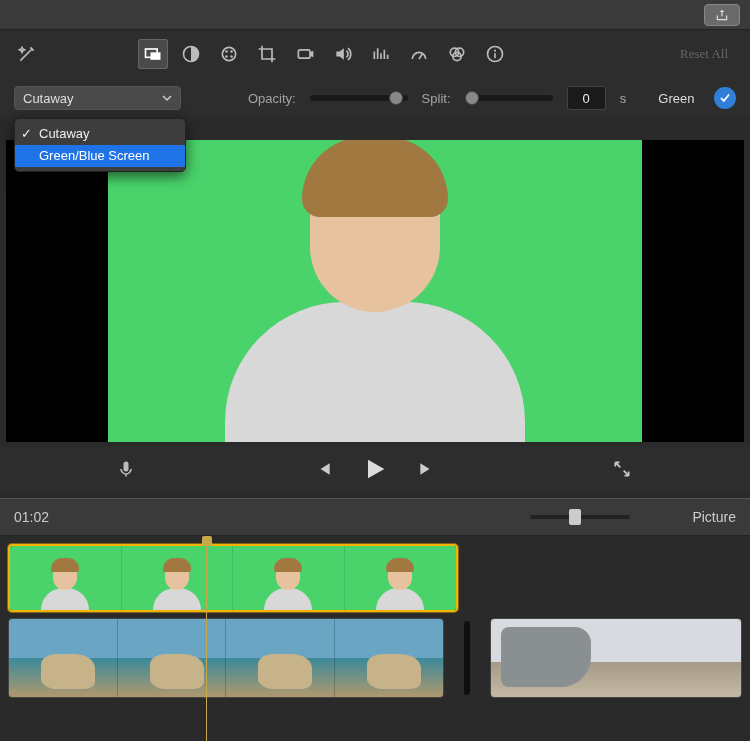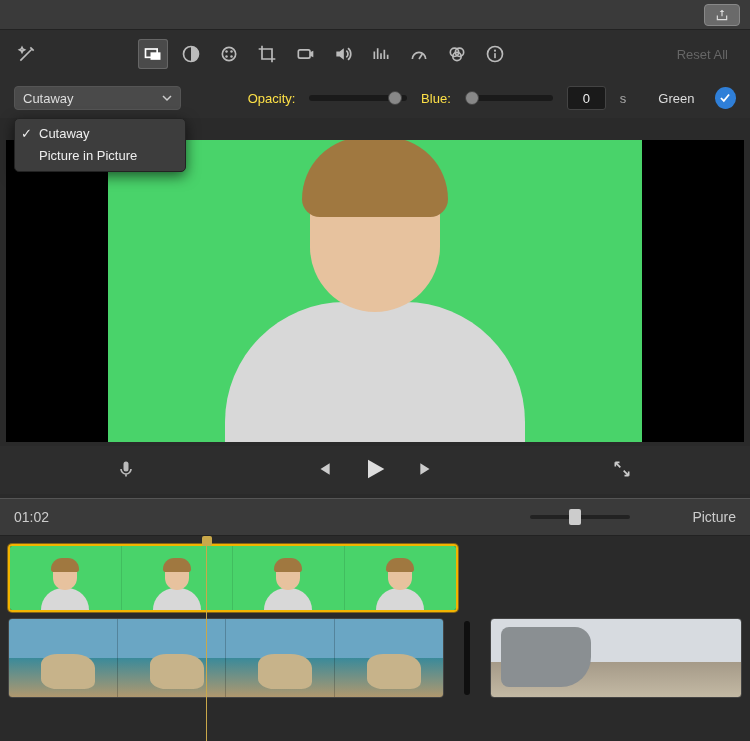--- a/index.html
+++ b/index.html
@@ -44,21 +44,21 @@
   }
   .toolbar .spacer1 { width: 80px; }
   .tool-icon {
     width: 30px; height: 30px;
     display: flex; align-items: center; justify-content: center;
     border-radius: 3px;
     color: #bbb;
   }
   .tool-icon.active { background: #4a4a4a; box-shadow: inset 0 0 0 1px #666; color:#fff; }
   .tool-icon svg { width: 20px; height: 20px; }
-  .reset-all { margin-left: auto; color: #666; font-size: 13px; padding-right:10px;}
+  .reset-all { margin-left: auto; color: #666; font-size: 13px; padding-right:10px;font-family:Liberation Serif, serif;}
 
   
   .adjustrow {
     height: 40px;
     display: flex;
     align-items: center;
     padding: 0 14px;
     gap: 14px;
     background: #2d2d2d;
     position: relative;
@@ -70,21 +70,21 @@
     border: 1px solid #555;
     border-radius: 4px;
     display: flex;
     align-items: center;
     padding: 0 8px;
     color: #ddd;
     justify-content: space-between;
     font-size: 13px;
   }
   .overlay-select svg { width: 10px; height:10px; }
-  .adjustrow .lbl { color:#fde047; font-size:13px; }
+  .adjustrow .lbl { color:#a3a3a3; font-size:13px; }
   .slider {
     position: relative;
     height: 6px;
     background: #1a1a1a;
     border-radius: 3px;
   }
   .slider.opacity { width: 100px; }
   .slider.fade { width: 90px; }
   .slider .knob {
     position:absolute; top:50%; transform:translate(-50%,-50%);
@@ -351,37 +351,37 @@
     <span>Cutaway</span>
     <svg viewBox="0 0 10 10">
         <path d="M1 3l4 4 4-4" fill="none" stroke="#ccc" stroke-width="1.5"></path>
       </svg>
   </div>
   <div style="width:40px"></div>
   <span class="lbl">Opacity:</span>
   <div class="slider opacity">
     <div class="knob" style="left:88%"></div>
   </div>
-  <span class="lbl">Blue:</span>
+  <span class="lbl">Split:</span>
   <div class="slider fade">
     <div class="knob" style="left:8%"></div>
   </div>
   <div class="numbox">0</div>
   <span class="unit">s</span>
   <span class="reset-link">Green</span>
   <div class="check-circle">
     <svg viewBox="0 0 24 24">
         <path d="M5 12l5 5 9-11"></path>
       </svg>
   </div>
 </div>
 
 <div class="dropdown">
   <div class="item checked">Cutaway</div>
-  <div class="item">Picture in Picture</div>
+  <div class="item highlight">Green/Blue Screen</div>
 </div>
 
 <div class="preview-wrap">
   <div class="preview-inner">
     <div class="person">
       <div class="head">
           <div class="hair"></div>
         </div>
       <div class="torso"></div>
     </div>

